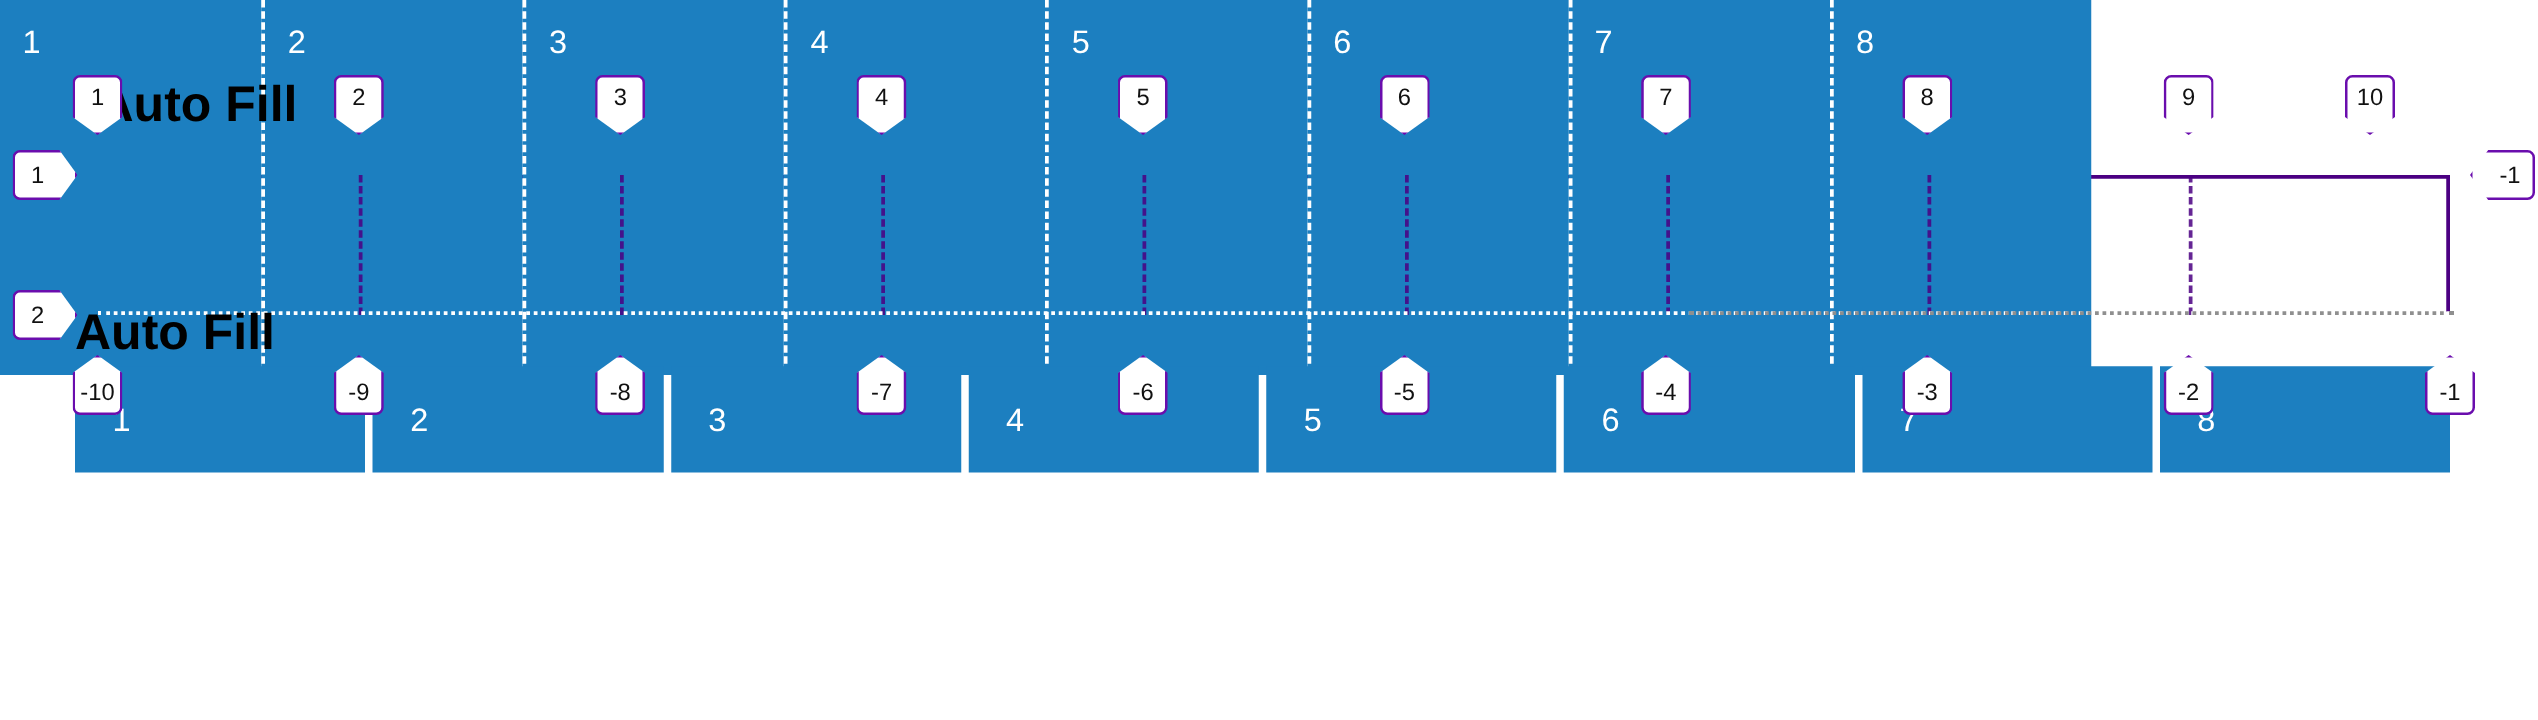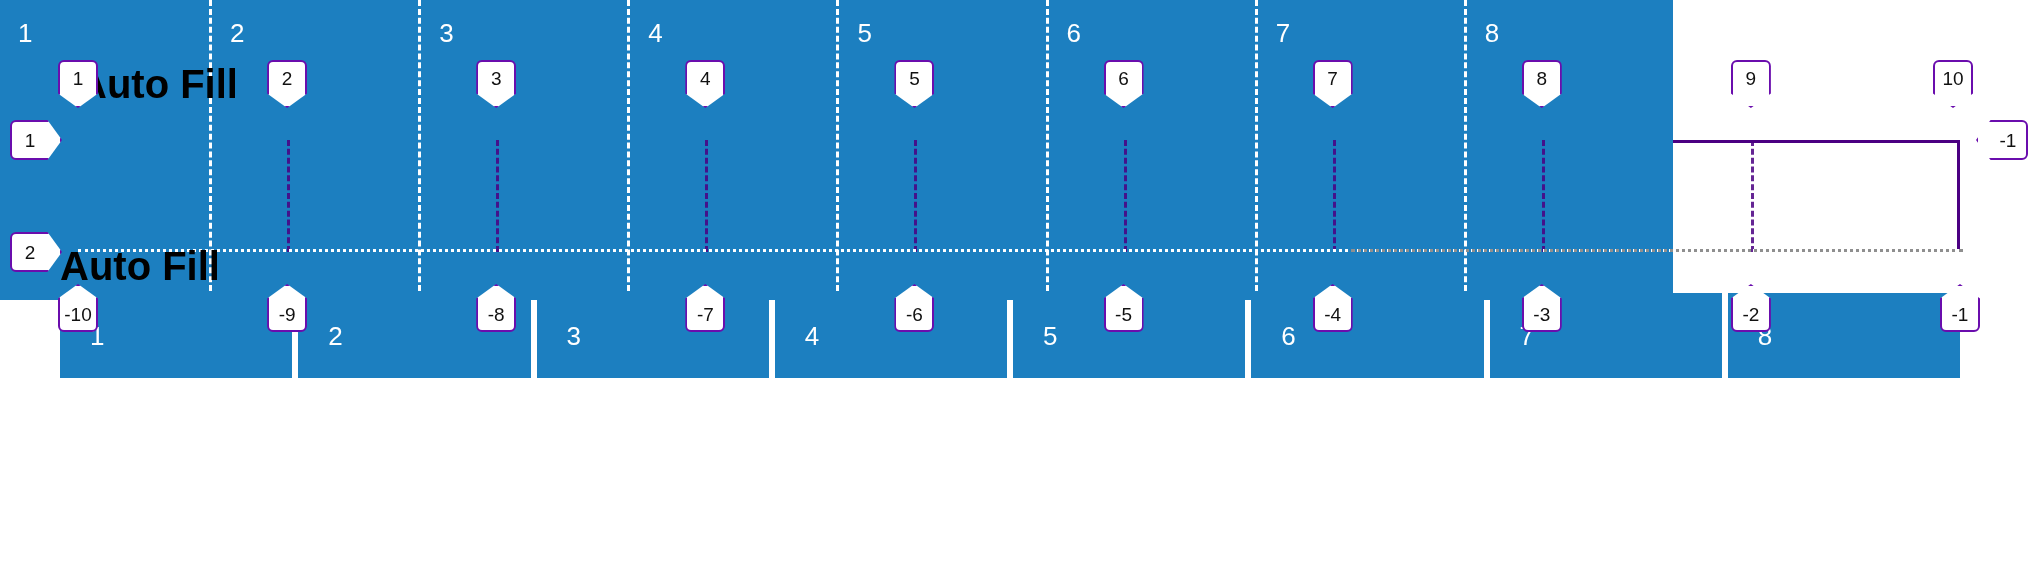--- a/index.html
+++ b/index.html
@@ -232,21 +232,21 @@
   <div id="overlay-col-badges-top">
       <div class="badge badge-down" style="left: 58px; top: 60px;">1</div>
       <div class="badge badge-down" style="left: 267.111px; top: 60px;">2</div>
       <div class="badge badge-down" style="left: 476.222px; top: 60px;">3</div>
       <div class="badge badge-down" style="left: 685.333px; top: 60px;">4</div>
       <div class="badge badge-down" style="left: 894.444px; top: 60px;">5</div>
       <div class="badge badge-down" style="left: 1103.56px; top: 60px;">6</div>
       <div class="badge badge-down" style="left: 1312.67px; top: 60px;">7</div>
       <div class="badge badge-down" style="left: 1521.78px; top: 60px;">8</div>
       <div class="badge badge-down" style="left: 1730.89px; top: 60px;">9</div>
-      <div class="badge badge-down" style="left: 1933px; top: 60px; text-align: center;">10</div>
+      <div class="badge badge-down" style="left: 1876px; top: 60px; text-align: center;">10</div>
     </div>
   <div id="overlay-col-badges-bottom">
       <div class="badge badge-up" style="left: 58px; top: 284px;">-10</div>
       <div class="badge badge-up" style="left: 267.111px; top: 284px;">-9</div>
       <div class="badge badge-up" style="left: 476.222px; top: 284px;">-8</div>
       <div class="badge badge-up" style="left: 685.333px; top: 284px;">-7</div>
       <div class="badge badge-up" style="left: 894.444px; top: 284px;">-6</div>
       <div class="badge badge-up" style="left: 1103.56px; top: 284px;">-5</div>
       <div class="badge badge-up" style="left: 1312.67px; top: 284px;">-4</div>
       <div class="badge badge-up" style="left: 1521.78px; top: 284px;">-3</div>

